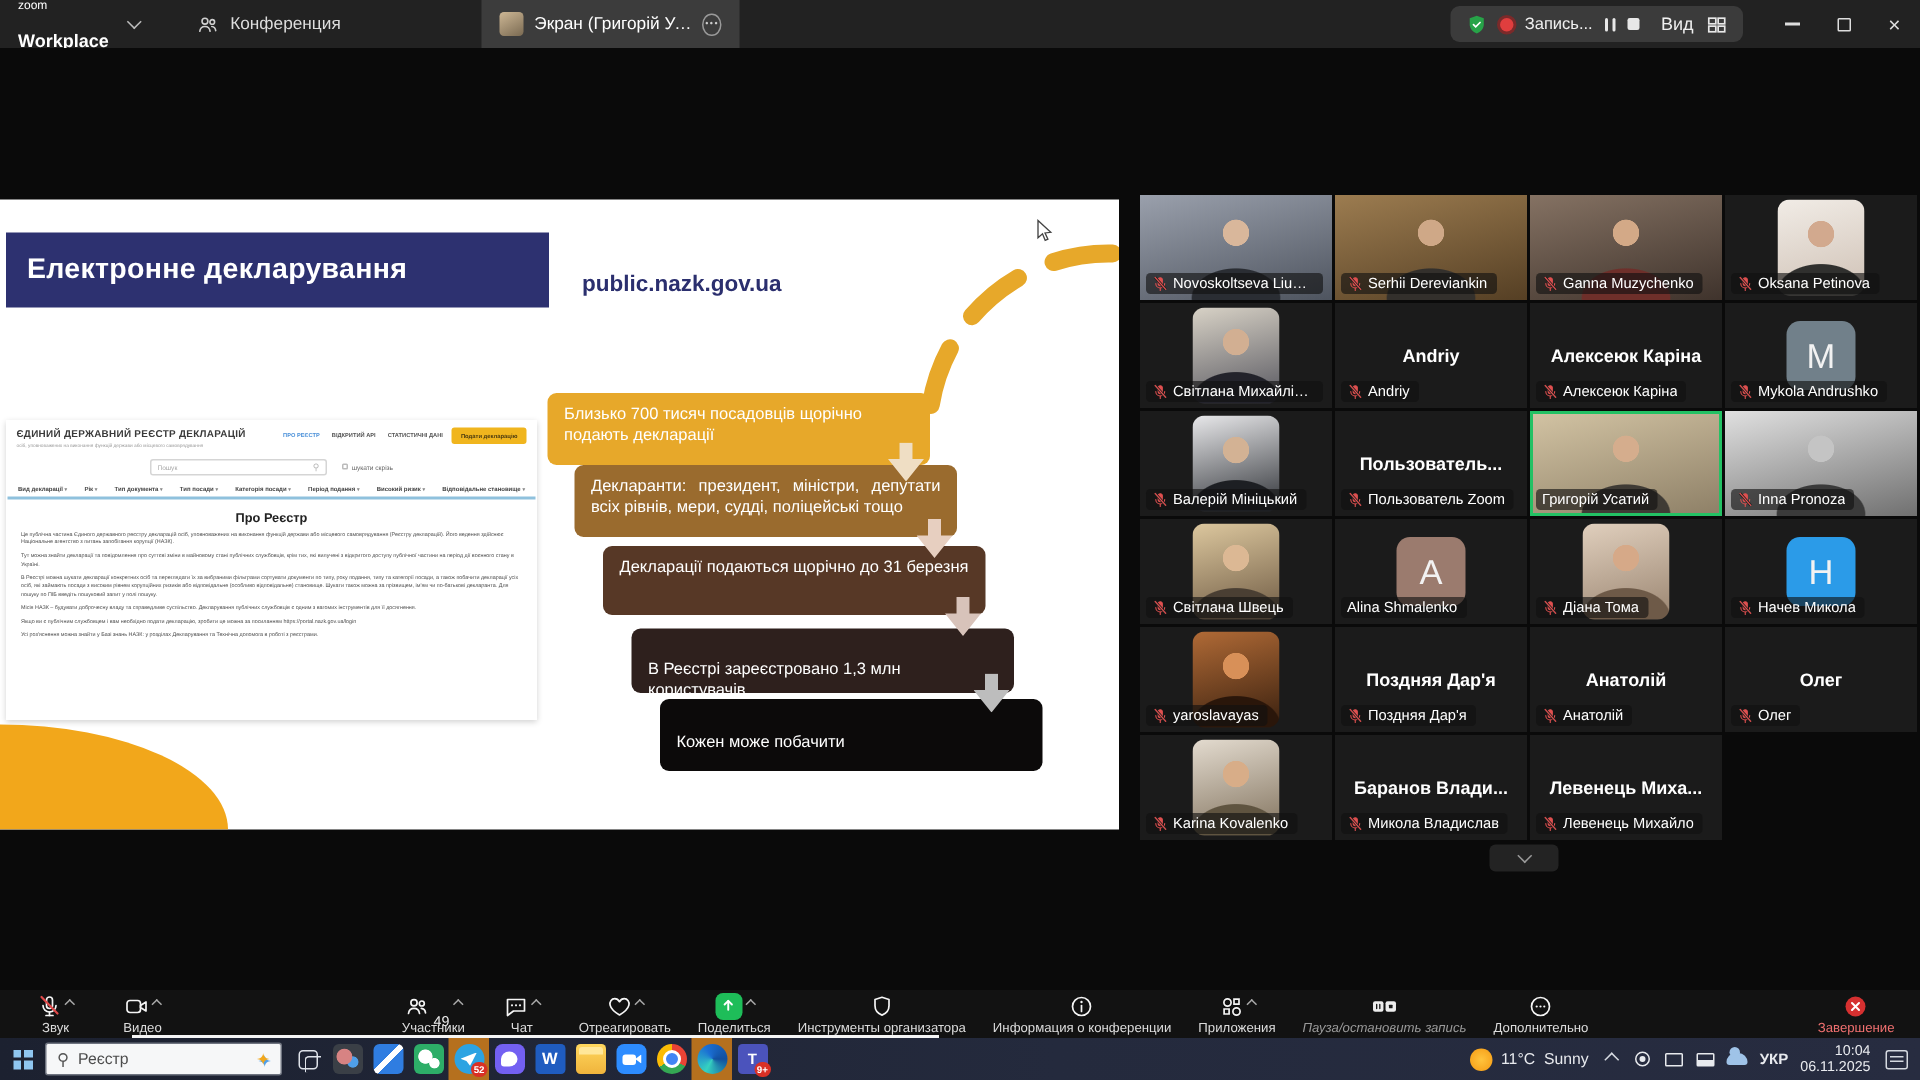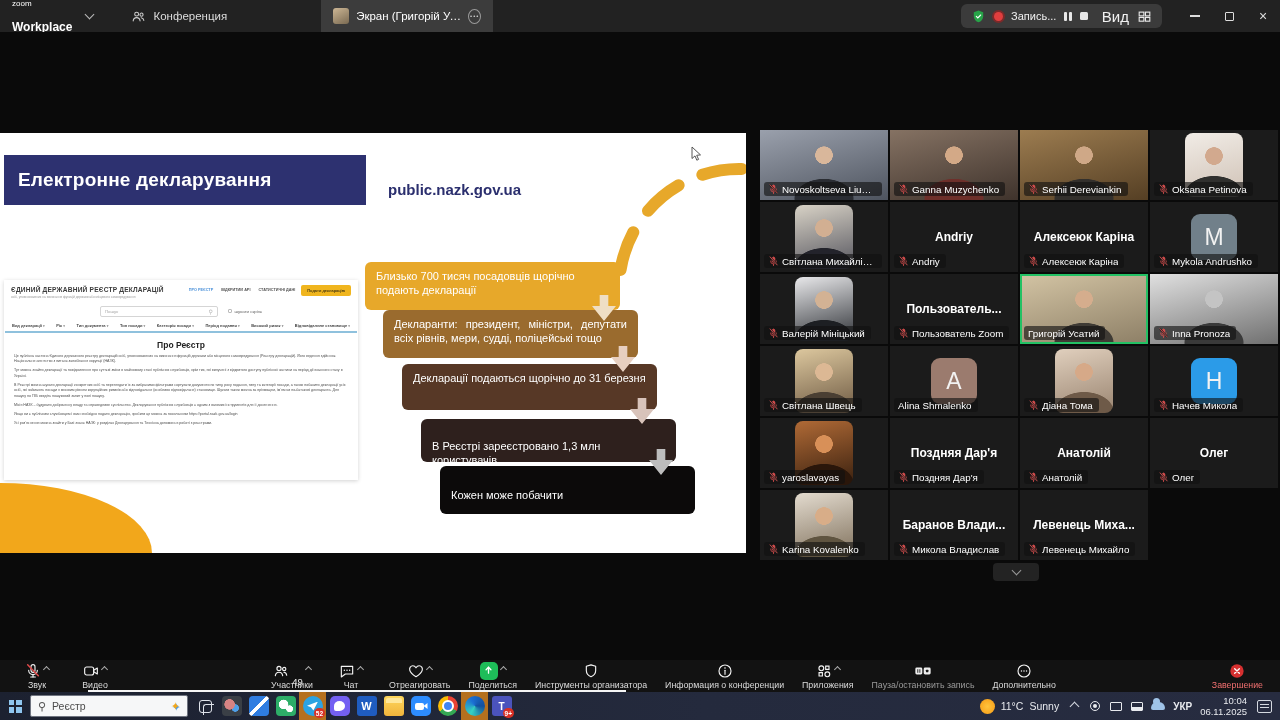--- a/index.html
+++ b/index.html
@@ -21,21 +21,21 @@
 .tab-avatar { width:16px; height:16px; border-radius:3px; background:linear-gradient(150deg,#cdb795,#7a6a52); flex:none; }
 .tab-more { margin-left:auto; width:15px; height:15px; border:1px solid #9a9a9a; border-radius:50%; color:#cfcfcf; font-size:6px; letter-spacing:1px; display:flex; align-items:center; justify-content:center; }
 .tb-right { margin-left:auto; display:flex; align-items:center; height:32px; }
 .rec-pill { display:flex; align-items:center; gap:8px; background:#3b3b3b; border-radius:6px; height:24px; padding:0 10px; margin-right:16px; }
 .rec-pill .ic { width:15px; height:15px; }
 .rec-dot { width:9px; height:9px; border-radius:50%; background:#e03e3e; box-shadow:0 0 0 2px #7b2a2a; }
 .rec-label { font-size:11px; color:#f0f0f0; }
 .rec-pause { display:flex; gap:2.5px; }
 .rec-pause i { width:2.5px; height:9px; background:#e8e8e8; border-radius:1px; }
 .rec-stop { width:8px; height:8px; background:#e8e8e8; border-radius:1.5px; }
-.view-label { font-size:15px; color:#f0f0f0; margin-left:6px; }
+.view-label { font-size:12px; color:#f0f0f0; margin-left:6px; }
 .win-btn { width:34px; height:32px; display:flex; align-items:center; justify-content:center; color:#ddd; }
 .wb-min { width:10px; height:1.4px; background:#ddd; }
 .wb-max { width:9px; height:9px; border:1.3px solid #ddd; border-radius:1px; }
 .wb-close { font-size:14px; line-height:1; }
 
 
 .main { position:absolute; top:32px; left:0; right:0; height:628px; background:#0a0a0a; }
 
 
 .share { position:absolute; left:0; top:101px; width:746px; height:420px; background:#ffffff; overflow:hidden; }
@@ -87,21 +87,21 @@
 
 
 .toolbar { position:absolute; left:0; bottom:28px; right:0; height:32px; background:#121212; display:flex; align-items:center; padding:0 8px; }
 .tb-spacer { flex:1; }
 .tb-btn { display:flex; flex-direction:column; align-items:center; justify-content:center; margin:0 9px; min-width:40px; }
 .tb-top { display:flex; align-items:flex-start; gap:3px; height:16px; }
 .tb-top .ic { width:16px; height:16px; display:block; }
 .tb-count { color:#eee; font-size:9.5px; margin-top:13px; }
 .tb-chevup { width:5px; height:5px; border-right:1.3px solid #aaa; border-bottom:1.3px solid #aaa; transform:rotate(-135deg); margin-top:4px; }
 .tb-label { font-size:8.8px; color:#dcdcdc; margin-top:1px; white-space:nowrap;text-align:center; }
-.tb-btn.dim .tb-label { color:#9a9a9a; }
+.tb-btn.dim .tb-label { color:#9a9a9a;font-style:italic; }
 .tb-btn.danger .tb-label { color:#f07070; }
 .share-ic { width:18px; height:18px; background:#1ebd59; border-radius:5px; display:flex; align-items:center; justify-content:center; margin-top:-1px; }
 .share-ic svg { width:13px; height:13px; }
 .ps-ic { width:30px; height:16px; }
 .share-underline { position:absolute; left:88px; bottom:28px; width:538px; height:2px; background:#f5f5f5; }
 
 
 .taskbar { position:absolute; left:0; bottom:0; right:0; height:28px; background:linear-gradient(90deg,#1c2130,#242a3d 55%,#272c40); display:flex; align-items:center; color:#e8eaee; }
 .tk-start { width:30px; height:28px; display:flex; align-items:center; justify-content:center; }
 .tk-start i { width:13px; height:13px; display:grid; grid-template-columns:1fr 1fr; gap:1.5px; }
@@ -306,50 +306,50 @@
                   <path d="M5.5 11a6.5 6.5 0 0 0 13 0" fill="none"></path>
                   <path d="M12 17.5V21"></path>
                 </g>
                 <path d="M4.5 2 20 19.5" stroke="#20201f" stroke-width="4.2"></path>
                 <path d="M4.5 2 20 19.5" stroke="#e05050" stroke-width="1.8" stroke-linecap="round"></path>
               </svg>
             </span>
             <span>Novoskoltseva Liudmyla</span>
           </div>
         </div>
+        <div class="tile" style="background: radial-gradient(9px at 50% 36%, rgb(207, 168, 135) 0px, rgb(207, 168, 135) 8.6px, rgba(0, 0, 0, 0) 9px), radial-gradient(30px 20px at 50% 98%, rgb(51, 48, 44) 0px, rgb(51, 48, 44) 29px, rgba(0, 0, 0, 0) 30px), linear-gradient(165deg, rgb(156, 124, 80), rgb(85, 63, 36));">
+          <div class="nlabel">
+            <span class="mic">
+              <svg viewBox="0 0 24 24">
+                <g stroke="#e05050" fill="#e05050" stroke-width="1.6" stroke-linecap="round">
+                  <rect x="9" y="2.5" width="6" height="11.5" rx="3"></rect>
+                  <path d="M5.5 11a6.5 6.5 0 0 0 13 0" fill="none"></path>
+                  <path d="M12 17.5V21"></path>
+                </g>
+                <path d="M4.5 2 20 19.5" stroke="#20201f" stroke-width="4.2"></path>
+                <path d="M4.5 2 20 19.5" stroke="#e05050" stroke-width="1.8" stroke-linecap="round"></path>
+              </svg>
+            </span>
+            <span>Serhii Dereviankin</span>
+          </div>
+        </div>
         <div class="tile" style="background: radial-gradient(9px at 50% 36%, rgb(211, 169, 135) 0px, rgb(211, 169, 135) 8.6px, rgba(0, 0, 0, 0) 9px), radial-gradient(30px 20px at 50% 98%, rgb(110, 47, 42) 0px, rgb(110, 47, 42) 29px, rgba(0, 0, 0, 0) 30px), linear-gradient(165deg, rgb(133, 114, 99), rgb(63, 51, 44));">
           <div class="nlabel">
             <span class="mic">
               <svg viewBox="0 0 24 24">
                 <g stroke="#e05050" fill="#e05050" stroke-width="1.6" stroke-linecap="round">
                   <rect x="9" y="2.5" width="6" height="11.5" rx="3"></rect>
                   <path d="M5.5 11a6.5 6.5 0 0 0 13 0" fill="none"></path>
                   <path d="M12 17.5V21"></path>
                 </g>
                 <path d="M4.5 2 20 19.5" stroke="#20201f" stroke-width="4.2"></path>
                 <path d="M4.5 2 20 19.5" stroke="#e05050" stroke-width="1.8" stroke-linecap="round"></path>
               </svg>
             </span>
             <span>Ganna Muzychenko</span>
-          </div>
-        </div>
-        <div class="tile" style="background: radial-gradient(9px at 50% 36%, rgb(207, 168, 135) 0px, rgb(207, 168, 135) 8.6px, rgba(0, 0, 0, 0) 9px), radial-gradient(30px 20px at 50% 98%, rgb(51, 48, 44) 0px, rgb(51, 48, 44) 29px, rgba(0, 0, 0, 0) 30px), linear-gradient(165deg, rgb(156, 124, 80), rgb(85, 63, 36));">
-          <div class="nlabel">
-            <span class="mic">
-              <svg viewBox="0 0 24 24">
-                <g stroke="#e05050" fill="#e05050" stroke-width="1.6" stroke-linecap="round">
-                  <rect x="9" y="2.5" width="6" height="11.5" rx="3"></rect>
-                  <path d="M5.5 11a6.5 6.5 0 0 0 13 0" fill="none"></path>
-                  <path d="M12 17.5V21"></path>
-                </g>
-                <path d="M4.5 2 20 19.5" stroke="#20201f" stroke-width="4.2"></path>
-                <path d="M4.5 2 20 19.5" stroke="#e05050" stroke-width="1.8" stroke-linecap="round"></path>
-              </svg>
-            </span>
-            <span>Serhii Dereviankin</span>
           </div>
         </div>
         <div class="tile">
           <div class="avatar" style="background: radial-gradient(9px at 50% 36%, rgb(210, 169, 142) 0px, rgb(210, 169, 142) 8.6px, rgba(0, 0, 0, 0) 9px), radial-gradient(30px 20px at 50% 98%, rgb(48, 48, 46) 0px, rgb(48, 48, 46) 29px, rgba(0, 0, 0, 0) 30px), linear-gradient(165deg, rgb(241, 236, 230), rgb(207, 193, 181));"></div>
           <div class="nlabel">
             <span class="mic">
               <svg viewBox="0 0 24 24">
                 <g stroke="#e05050" fill="#e05050" stroke-width="1.6" stroke-linecap="round">
                   <rect x="9" y="2.5" width="6" height="11.5" rx="3"></rect>
                   <path d="M5.5 11a6.5 6.5 0 0 0 13 0" fill="none"></path>

